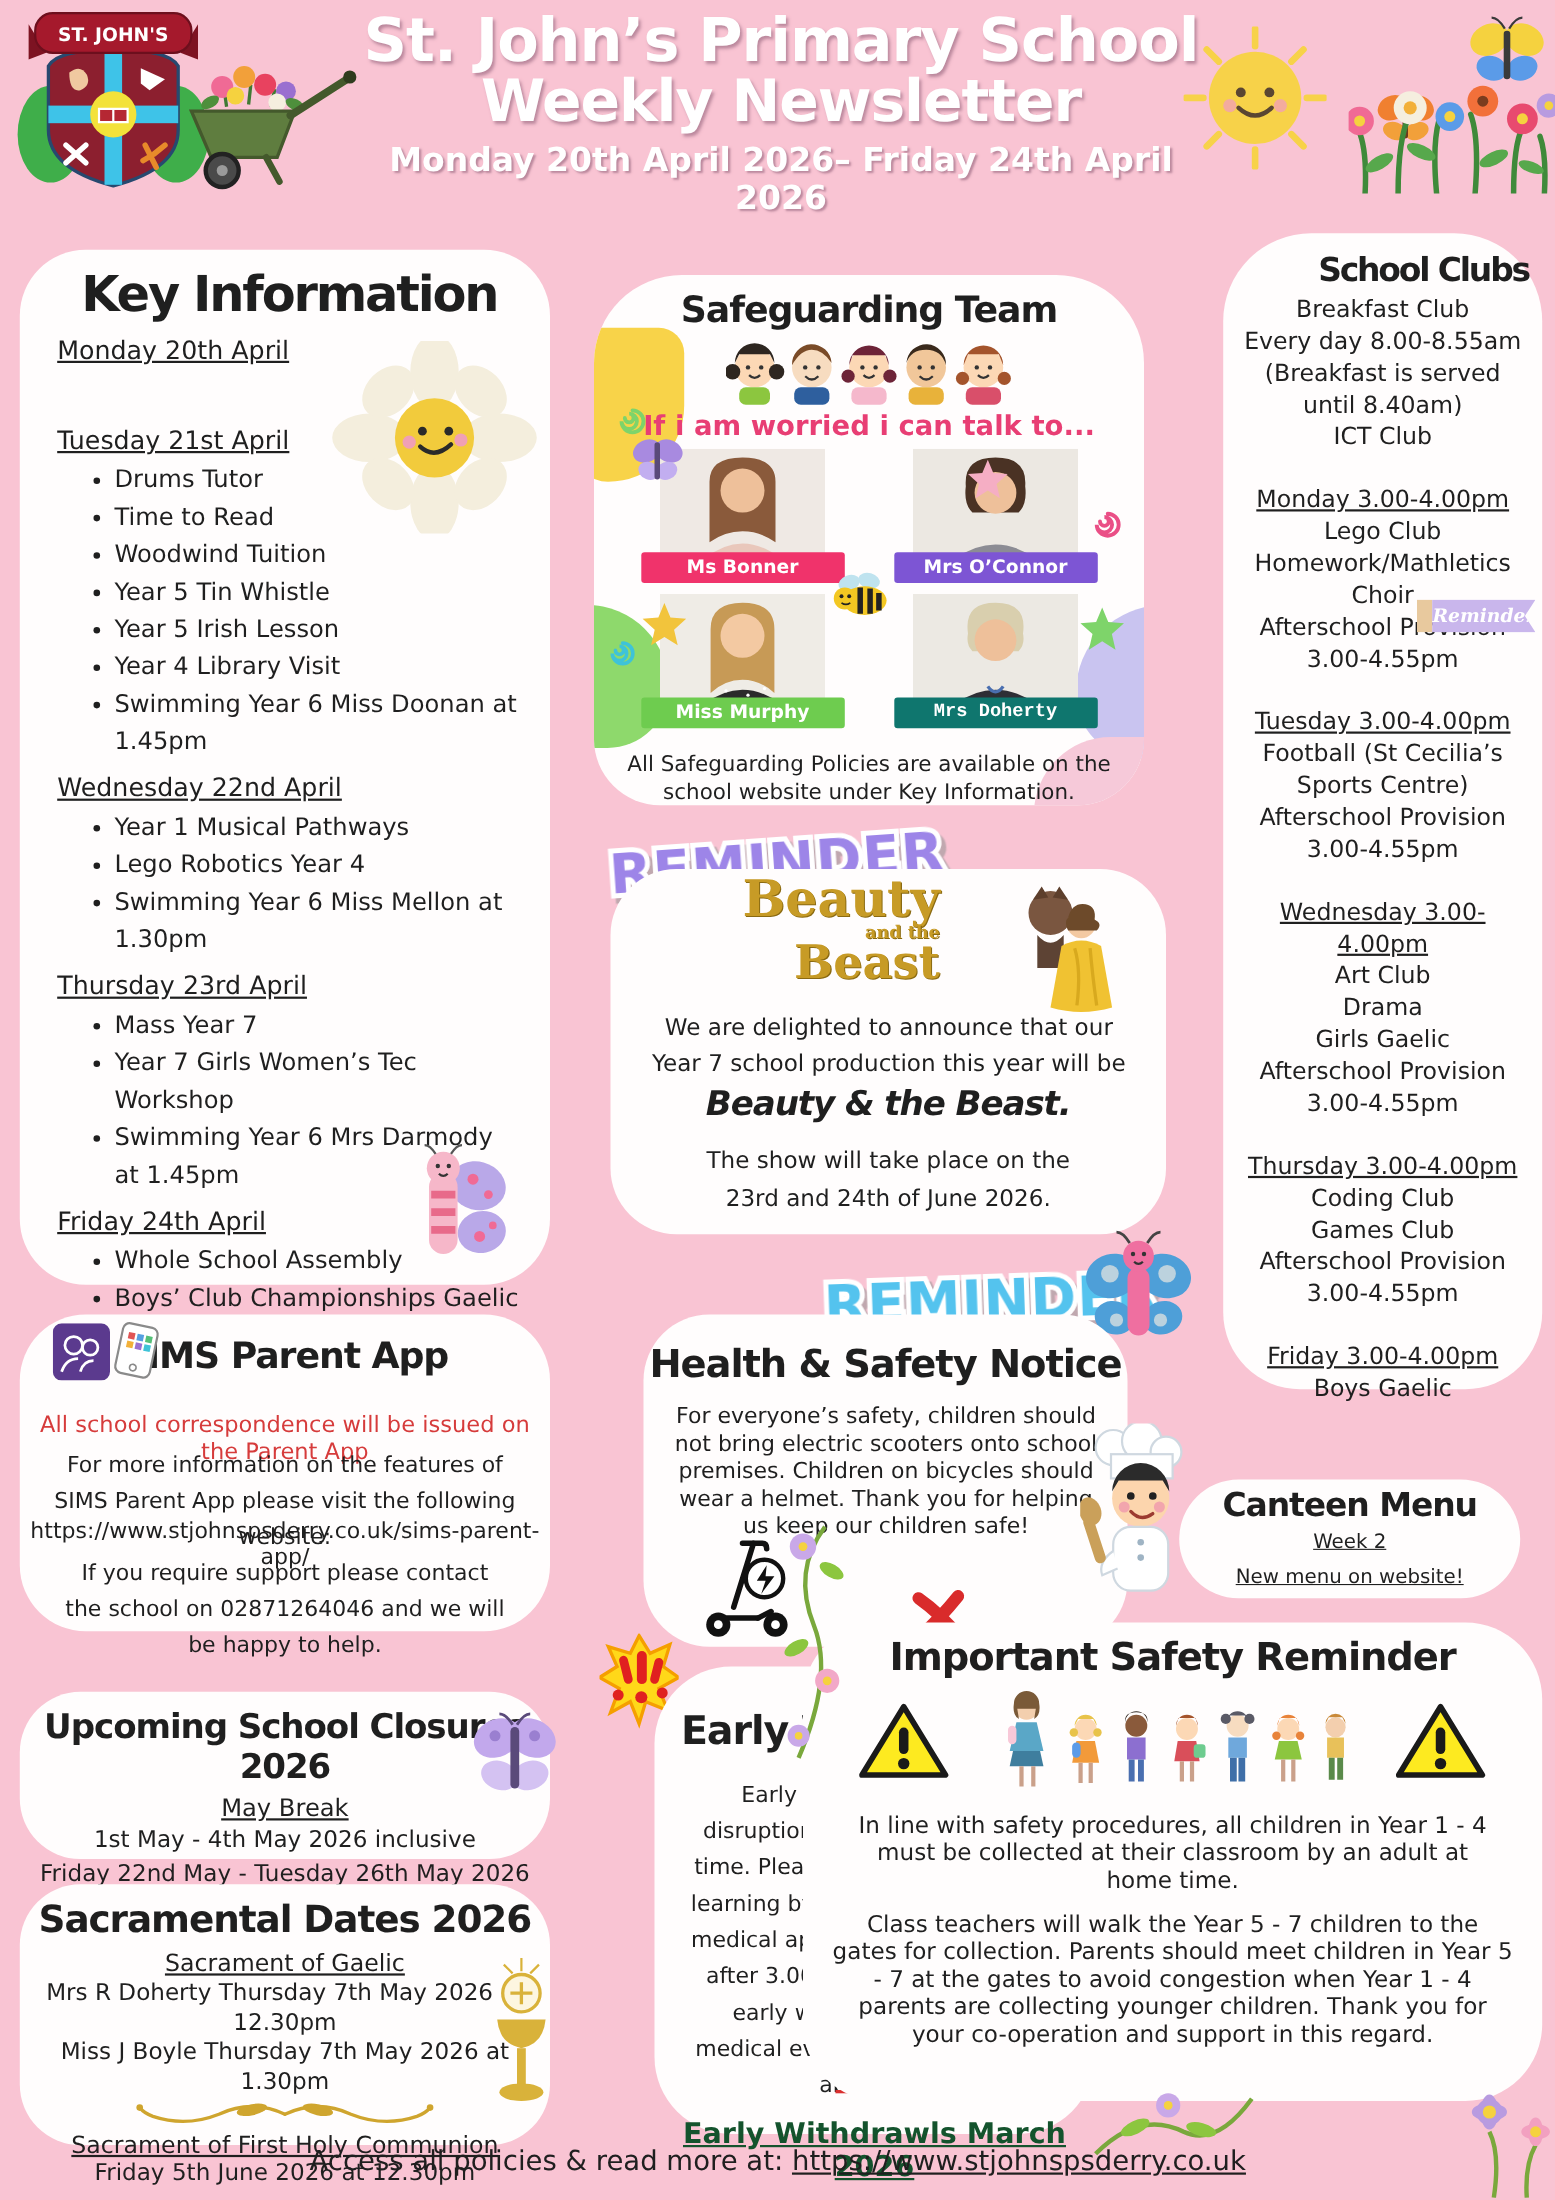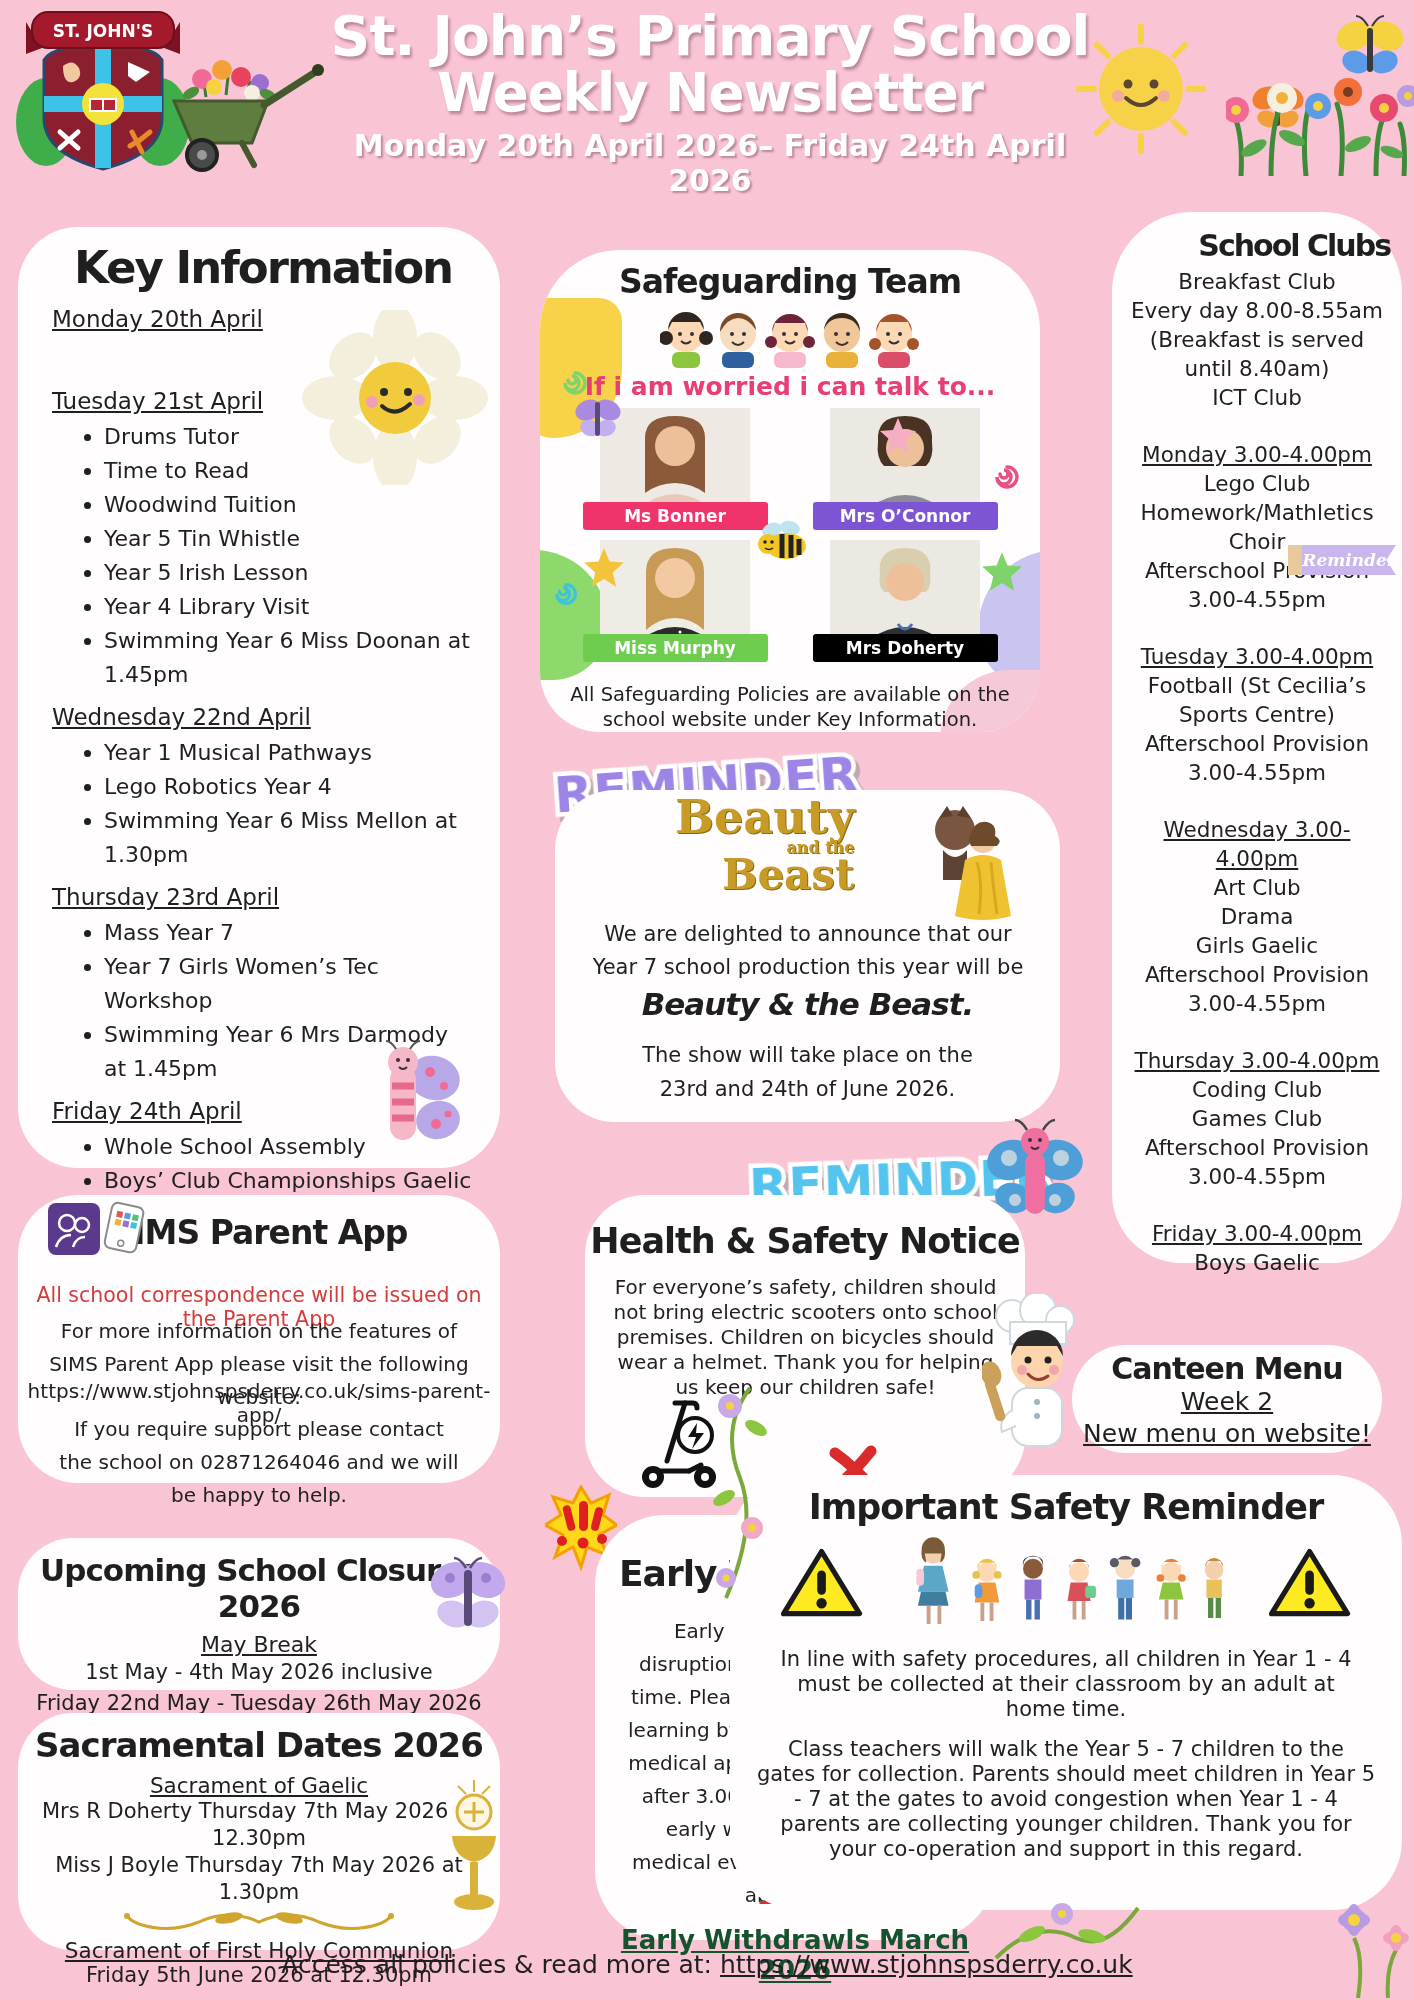--- a/index.html
+++ b/index.html
@@ -98,21 +98,21 @@
   .club-section div{font-size:21.5px;line-height:29px;}
   #ribbon{left:1288px;top:545px;width:108px;height:30px;display:flex;
           clip-path:polygon(0 0,100% 0,91% 50%,100% 100%,0 100%);}
   #ribbon-tab{width:14px;background:#e8c99e;}
   #ribbon-text{flex:1;background:#c9b6ec;color:#fff;font-size:17px;font-style:italic;font-weight:700;
                text-align:center;line-height:30px;font-family:"DejaVu Serif",serif;}
 
   
   #canteen{left:1072px;top:1345px;width:310px;height:108px;border-radius:54px;padding-top:6px;}
   #canteen .card-title{font-size:30px;font-weight:700;letter-spacing:-1px;text-align:center;}
-  .canteen-line{font-size:25px;text-align:center;text-decoration:underline;line-height:32px;font-weight:400;}
+  .canteen-line{font-size:18px;text-align:center;text-decoration:underline;line-height:32px;font-weight:400;}
   #chef{left:982px;top:1294px;}
 
   
   #safety{left:730px;top:1475px;width:672px;height:435px;border-radius:70px;}
   #safety .card-title{font-size:35px;font-weight:700;letter-spacing:-1px;text-align:center;margin-top:12px;}
   #safety-illustration{position:absolute;left:0;top:58px;width:100%;display:flex;justify-content:center;align-items:center;gap:38px;}
   #sr-p1{left:36px;top:172px;width:600px;text-align:center;font-size:21px;line-height:25px;}
   #sr-p2{left:26px;top:262px;width:620px;text-align:center;font-size:21px;line-height:25px;}
   #vine-left{left:700px;top:1378px;}
   #vine-bottom{left:992px;top:1888px;}
@@ -444,21 +444,21 @@
         <div class="sg-label" style="background-color: rgb(110, 204, 79);">Miss Murphy</div>
       </div>
       <div class="sg-cell">
         <svg width="150" height="100" viewBox="0 0 150 100">
             <rect width="150" height="100" fill="#ece9e3"></rect>
             <path d="M50,36 q-4,-28 25,-28 t25,28 q2,10 -4,16 h-42 q-6,-6 -4,-16z" fill="#d9cfae"></path>
             <circle cx="75" cy="42" r="19" fill="#eec09a"></circle>
             <path d="M38,100 q37,-26 74,0 z" fill="#2e2e35"></path>
             <path d="M68,84 q7,10 14,0" stroke="#4a6fb0" stroke-width="3" fill="none"></path>
           </svg>
-        <div class="sg-label" style="background-color: #000000;">Mrs Doherty</div>
+        <div class="sg-label" style="background-color: #0f766e; font-family: Liberation Mono, monospace;">Mrs Doherty</div>
       </div>
     </div>
 
     <svg class="bee" style="left:216px;top:268px;" width="54" height="44" viewBox="0 0 54 44">
       <ellipse cx="16" cy="12" rx="10" ry="7" fill="#bfe3ef" transform="rotate(-20 16 12)"></ellipse>
       <ellipse cx="34" cy="10" rx="10" ry="7" fill="#bfe3ef" transform="rotate(15 34 10)"></ellipse>
       <ellipse cx="30" cy="28" rx="20" ry="13" fill="#f3c722"></ellipse>
       <path d="M26,16 v24 M35,17 v23 M43,21 v16" stroke="#222" stroke-width="5"></path>
       <circle cx="12" cy="26" r="10" fill="#f3c722"></circle>
         <circle cx="9" cy="24" r="1.8" fill="#222"></circle>

